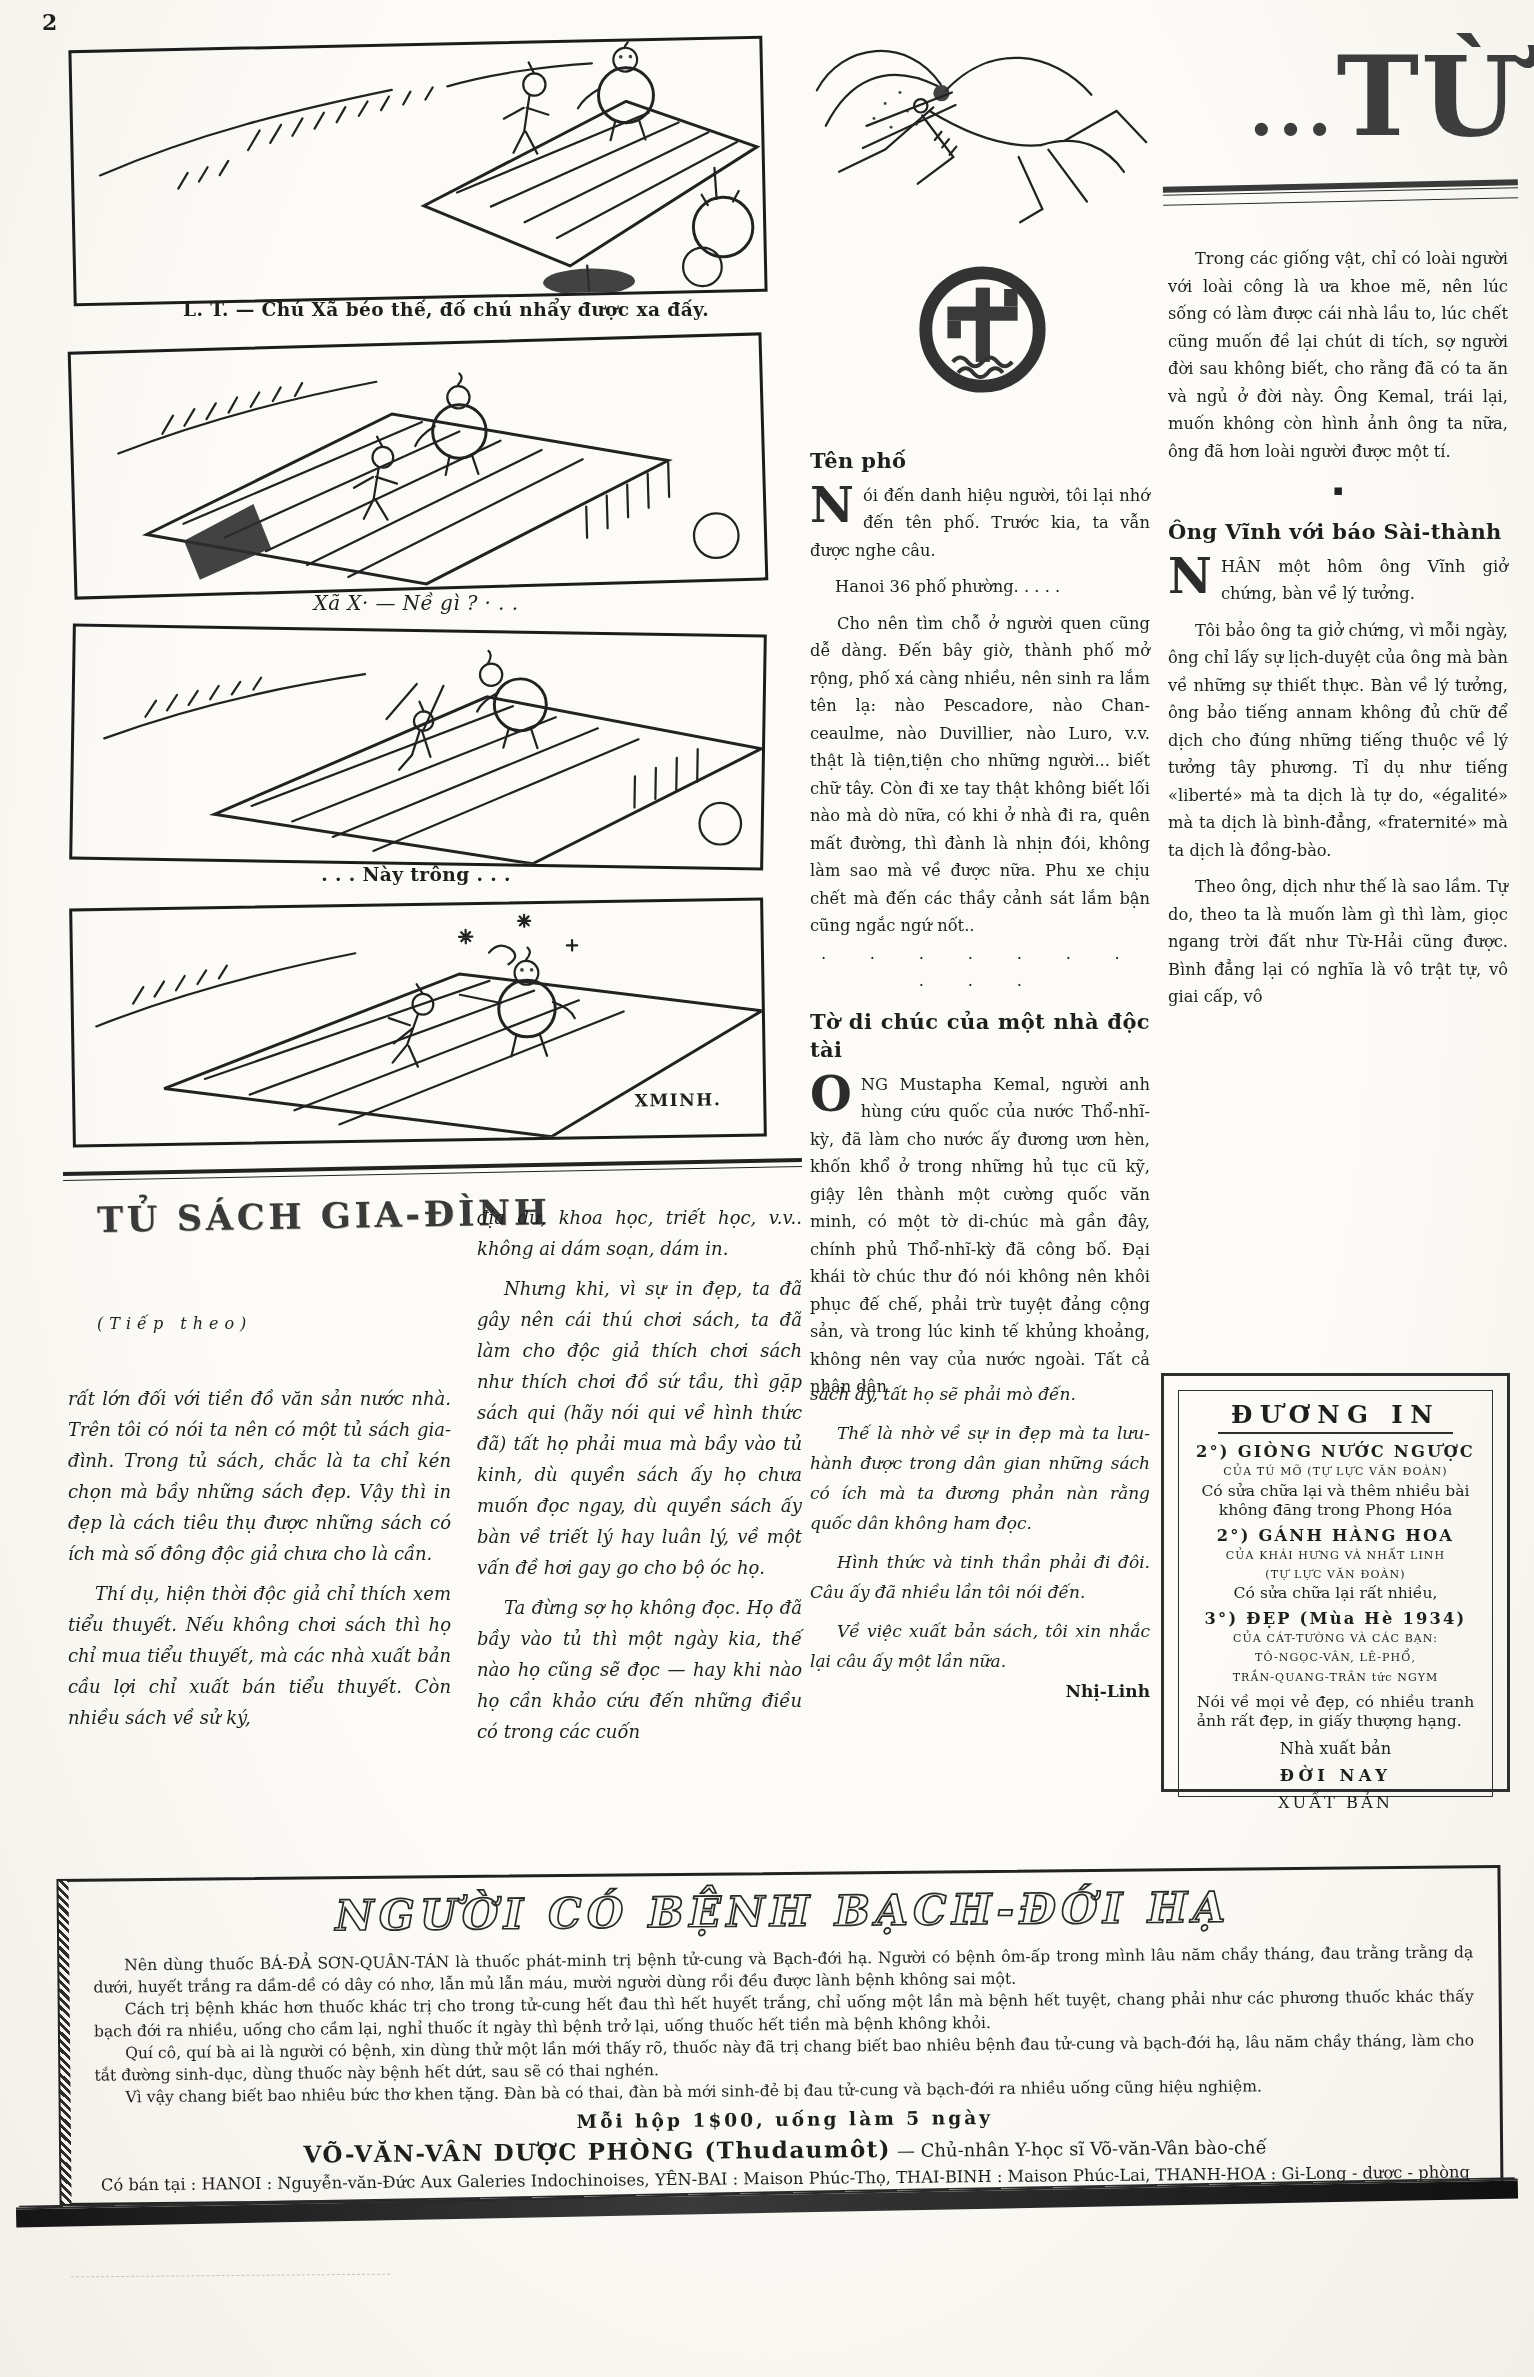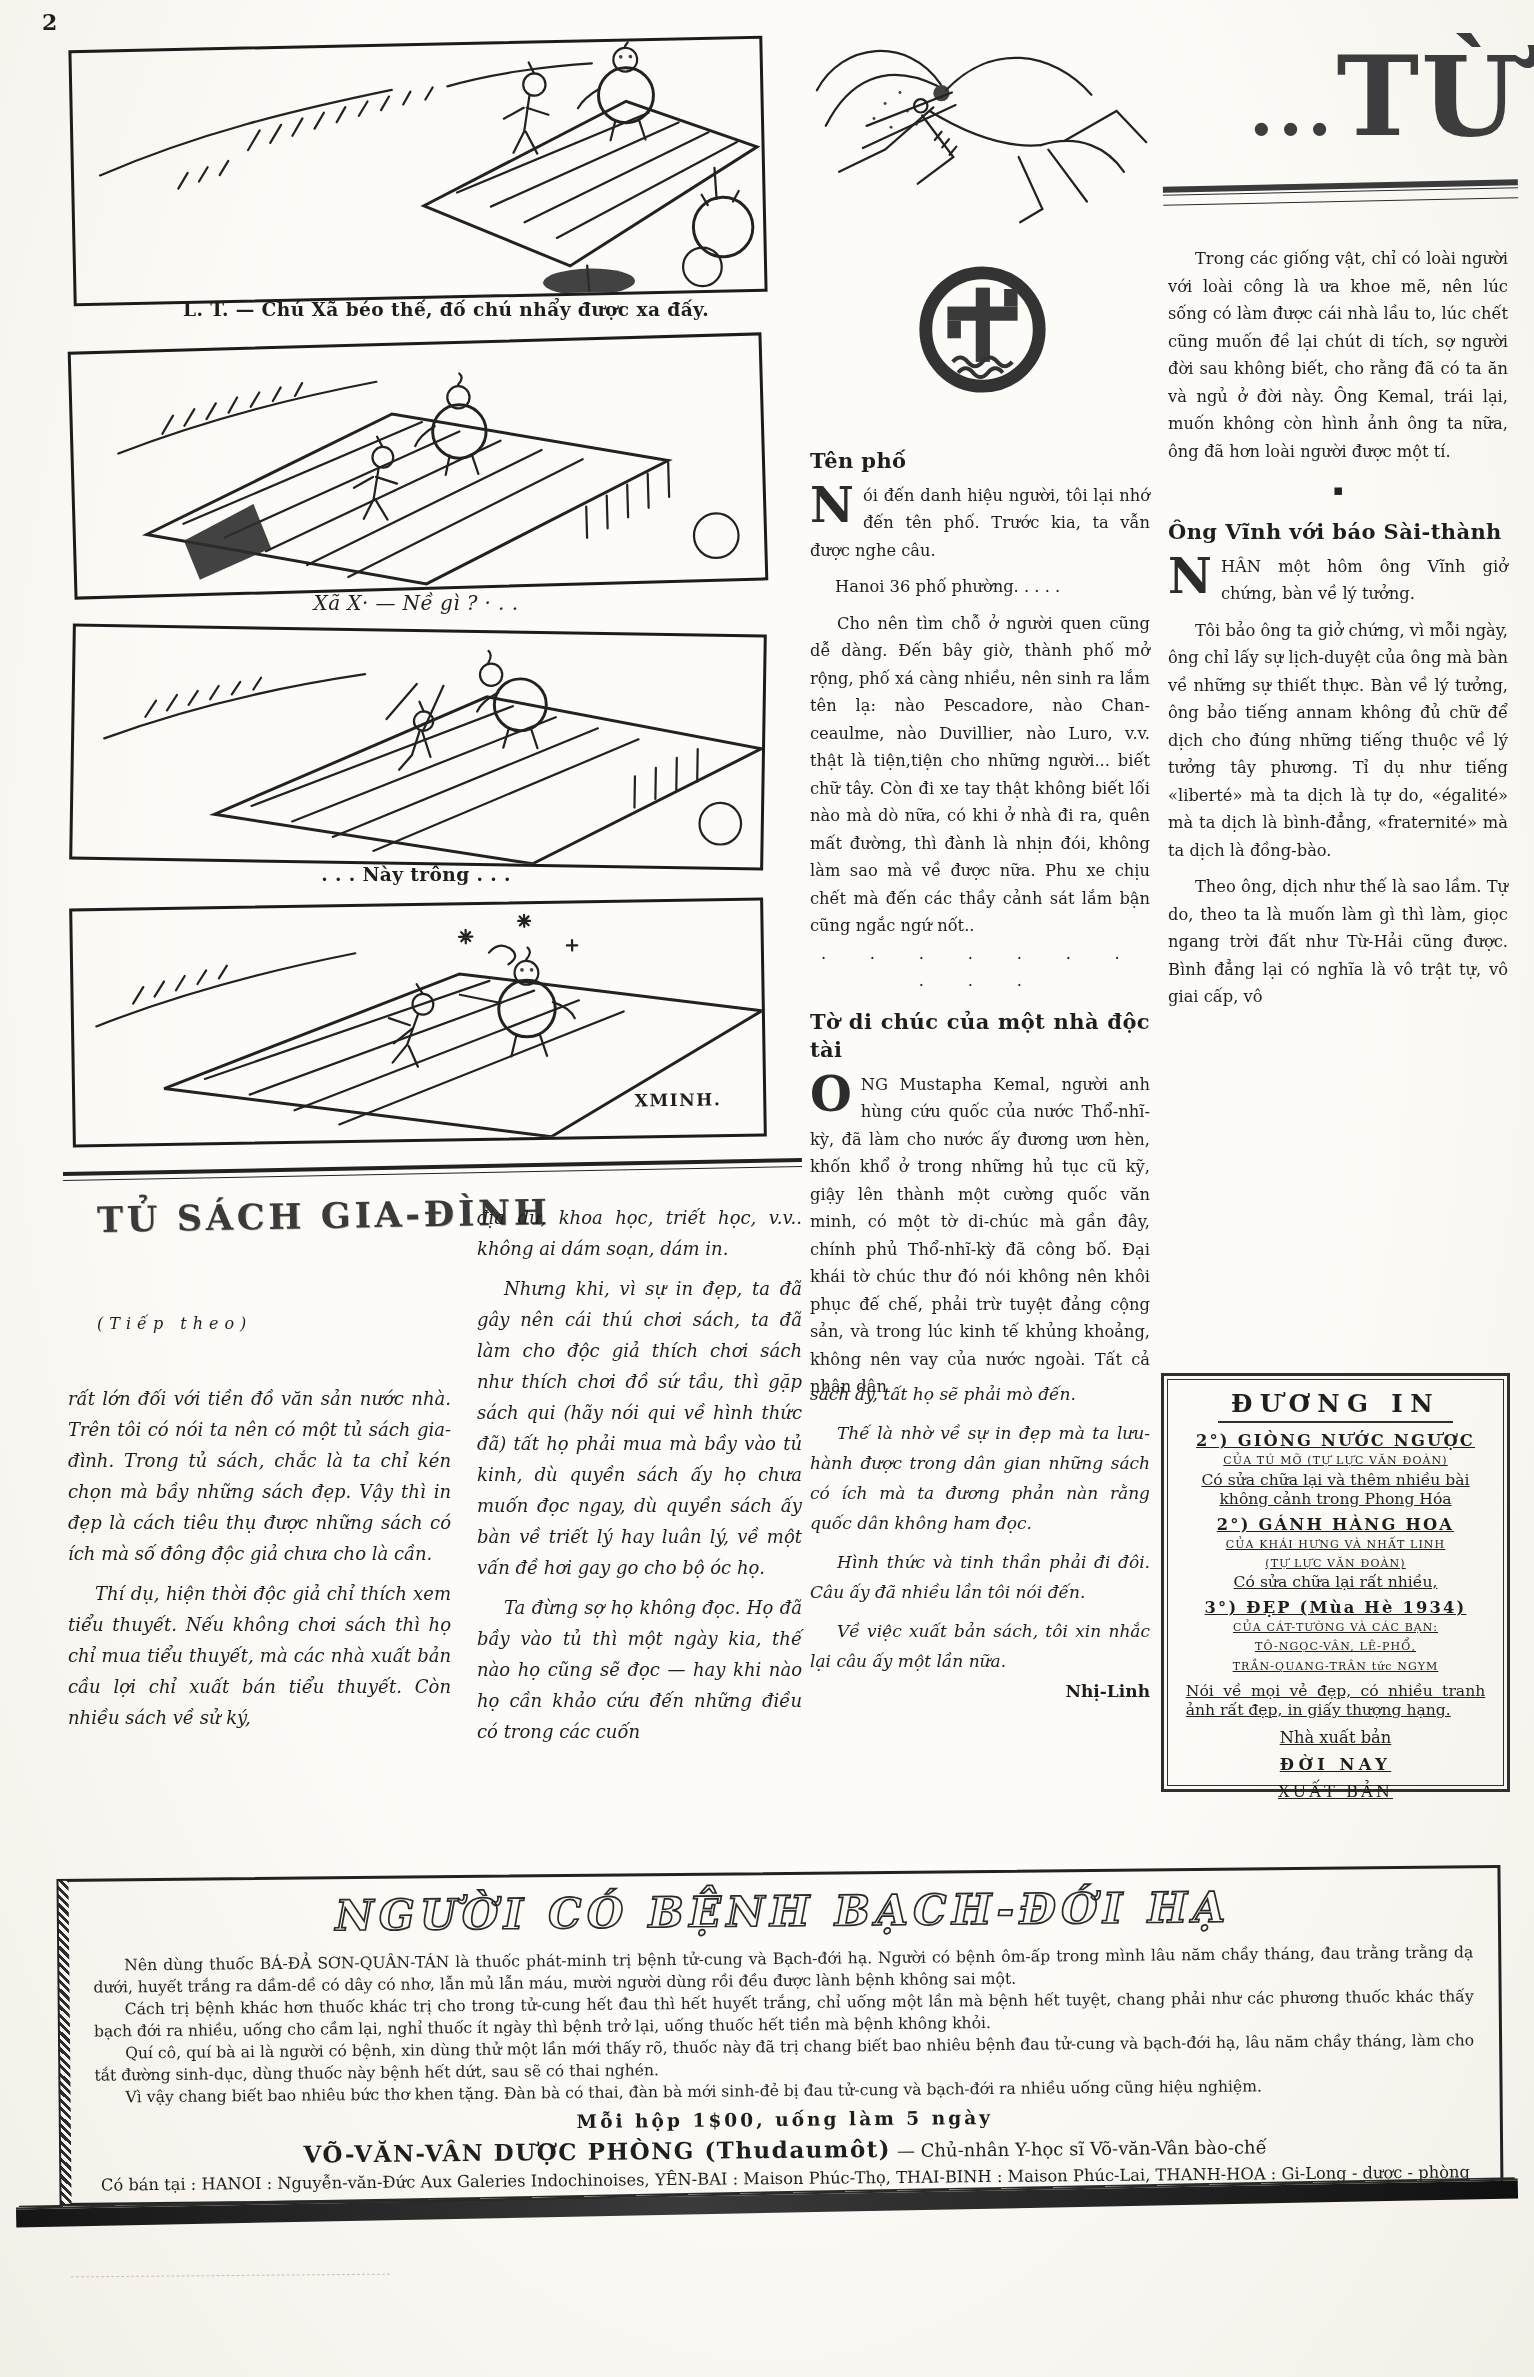--- a/index.html
+++ b/index.html
@@ -38,21 +38,21 @@
   .dropcap{float:left;font-size:48px;line-height:39px;font-weight:bold;margin:4.5px 9px 0 0;color:#2c2c2c;}
   .orn{text-align:center;font-size:15px;margin:12px 0 3px 0;color:#222;}
   .dotsrow{letter-spacing:19.3px;text-align:center;margin-top:7.4px;}
   .quoteline{text-indent:25px;}
   
   .tusach-title{font-size:35px;font-weight:bold;letter-spacing:3.7px;color:#3a3a3a;text-shadow:0.7px 0.7px 0 #b9b5a8;white-space:nowrap;}
   .tusach-sub{font-style:italic;font-size:16px;text-align:left;letter-spacing:6px;}
   .sig{text-align:right;font-weight:bold;font-style:normal;margin-top:-30px;}
   
   .dbox{border:3.7px solid #2f2f2f;background:transparent;}
-  .dbox-inner{border:1.5px solid #2f2f2f;margin:3px;padding:9px 7.4px 10.4px 7.4px;text-align:center;height:calc(100% - 27px);text-decoration:underline;}
+  .dbox-inner{border:1.5px solid #2f2f2f;margin:14px;padding:9px 7.4px 10.4px 7.4px;text-align:center;height:calc(100% - 27px);}
   .d-title{font-size:24.5px;font-weight:bold;letter-spacing:7.4px;display:inline-block;border-bottom:2.2px solid #2f2f2f;padding:0 13.4px 3px 13.4px;margin-bottom:7.4px;}
   .d-line{font-size:15.6px;line-height:19.3px;}
   .d-strong{font-weight:bold;letter-spacing:2.2px;font-size:16.3px;line-height:21px;}
   .d-caps{font-size:11px;letter-spacing:1.1px;line-height:19.3px;}
   .d-note{font-size:15.6px;line-height:19.3px;margin-top:6px;text-align:justify;padding:0 10.4px;}
   .d-pub{font-size:16.3px;line-height:21px;margin-top:6px;}
   .d-pub b{letter-spacing:4.5px;}
   
   .adbox{border:3px solid #222;padding:10.4px 25px 7.4px 33px;}
   .adhatch{position:absolute;left:-1.5px;top:-1.5px;bottom:-1.5px;width:10.4px;
@@ -201,21 +201,21 @@
     <p class="ind sp" style="clear:left;">Tôi bảo ông ta giở chứng, vì mỗi ngày, ông chỉ lấy sự lịch-duyệt của ông mà bàn về những sự thiết thực. Bàn về lý tưởng, ông bảo tiếng annam không đủ chữ để dịch cho đúng những tiếng thuộc về lý tưởng tây phương. Tỉ dụ như tiếng «liberté» mà ta dịch là tự do, «égalité» mà ta dịch là bình-đẳng, «fraternité» mà ta dịch là đồng-bào.</p>
     <p class="ind sp">Theo ông, dịch như thế là sao lầm. Tự do, theo ta là muốn làm gì thì làm, giọc ngang trời đất như Từ-Hải cũng được. Bình đẳng lại có nghĩa là vô trật tự, vô giai cấp, vô</p>
   </div>
 
   <div class="abs dbox" style="left:1161px;top:1373px;width:343px;height:413px;">
     <div class="dbox-inner">
       <div><span class="d-title">ĐƯƠNG IN</span></div>
       <div class="d-strong">2°)   GIÒNG NƯỚC NGƯỢC</div>
       <div class="d-caps">CỦA TÚ MỠ (TỰ LỰC VĂN ĐOÀN)</div>
       <div class="d-line">Có sửa chữa lại và thêm nhiều bài</div>
-      <div class="d-line">không cảnh trong Phong Hóa</div>
+      <div class="d-line">không đăng trong Phong Hóa</div>
       <div class="d-strong" style="margin-top:4.5px;">2°)   GÁNH HÀNG HOA</div>
       <div class="d-caps">CỦA KHÁI HƯNG VÀ NHẤT LINH</div>
       <div class="d-caps">(TỰ LỰC VĂN ĐOÀN)</div>
       <div class="d-line">Có sửa chữa lại rất nhiều,</div>
       <div class="d-strong" style="margin-top:4.5px;">3°)  ĐẸP (Mùa Hè 1934)</div>
       <div class="d-caps">CỦA CÁT-TƯỜNG VÀ CÁC BẠN:</div>
       <div class="d-caps">TÔ-NGỌC-VÂN, LÊ-PHỔ,</div>
       <div class="d-caps">TRẦN-QUANG-TRÂN tức NGYM</div>
       <div class="d-note">Nói về mọi vẻ đẹp, có nhiều tranh ảnh rất đẹp, in giấy thượng hạng.</div>
       <div class="d-pub">Nhà xuất bản</div>

